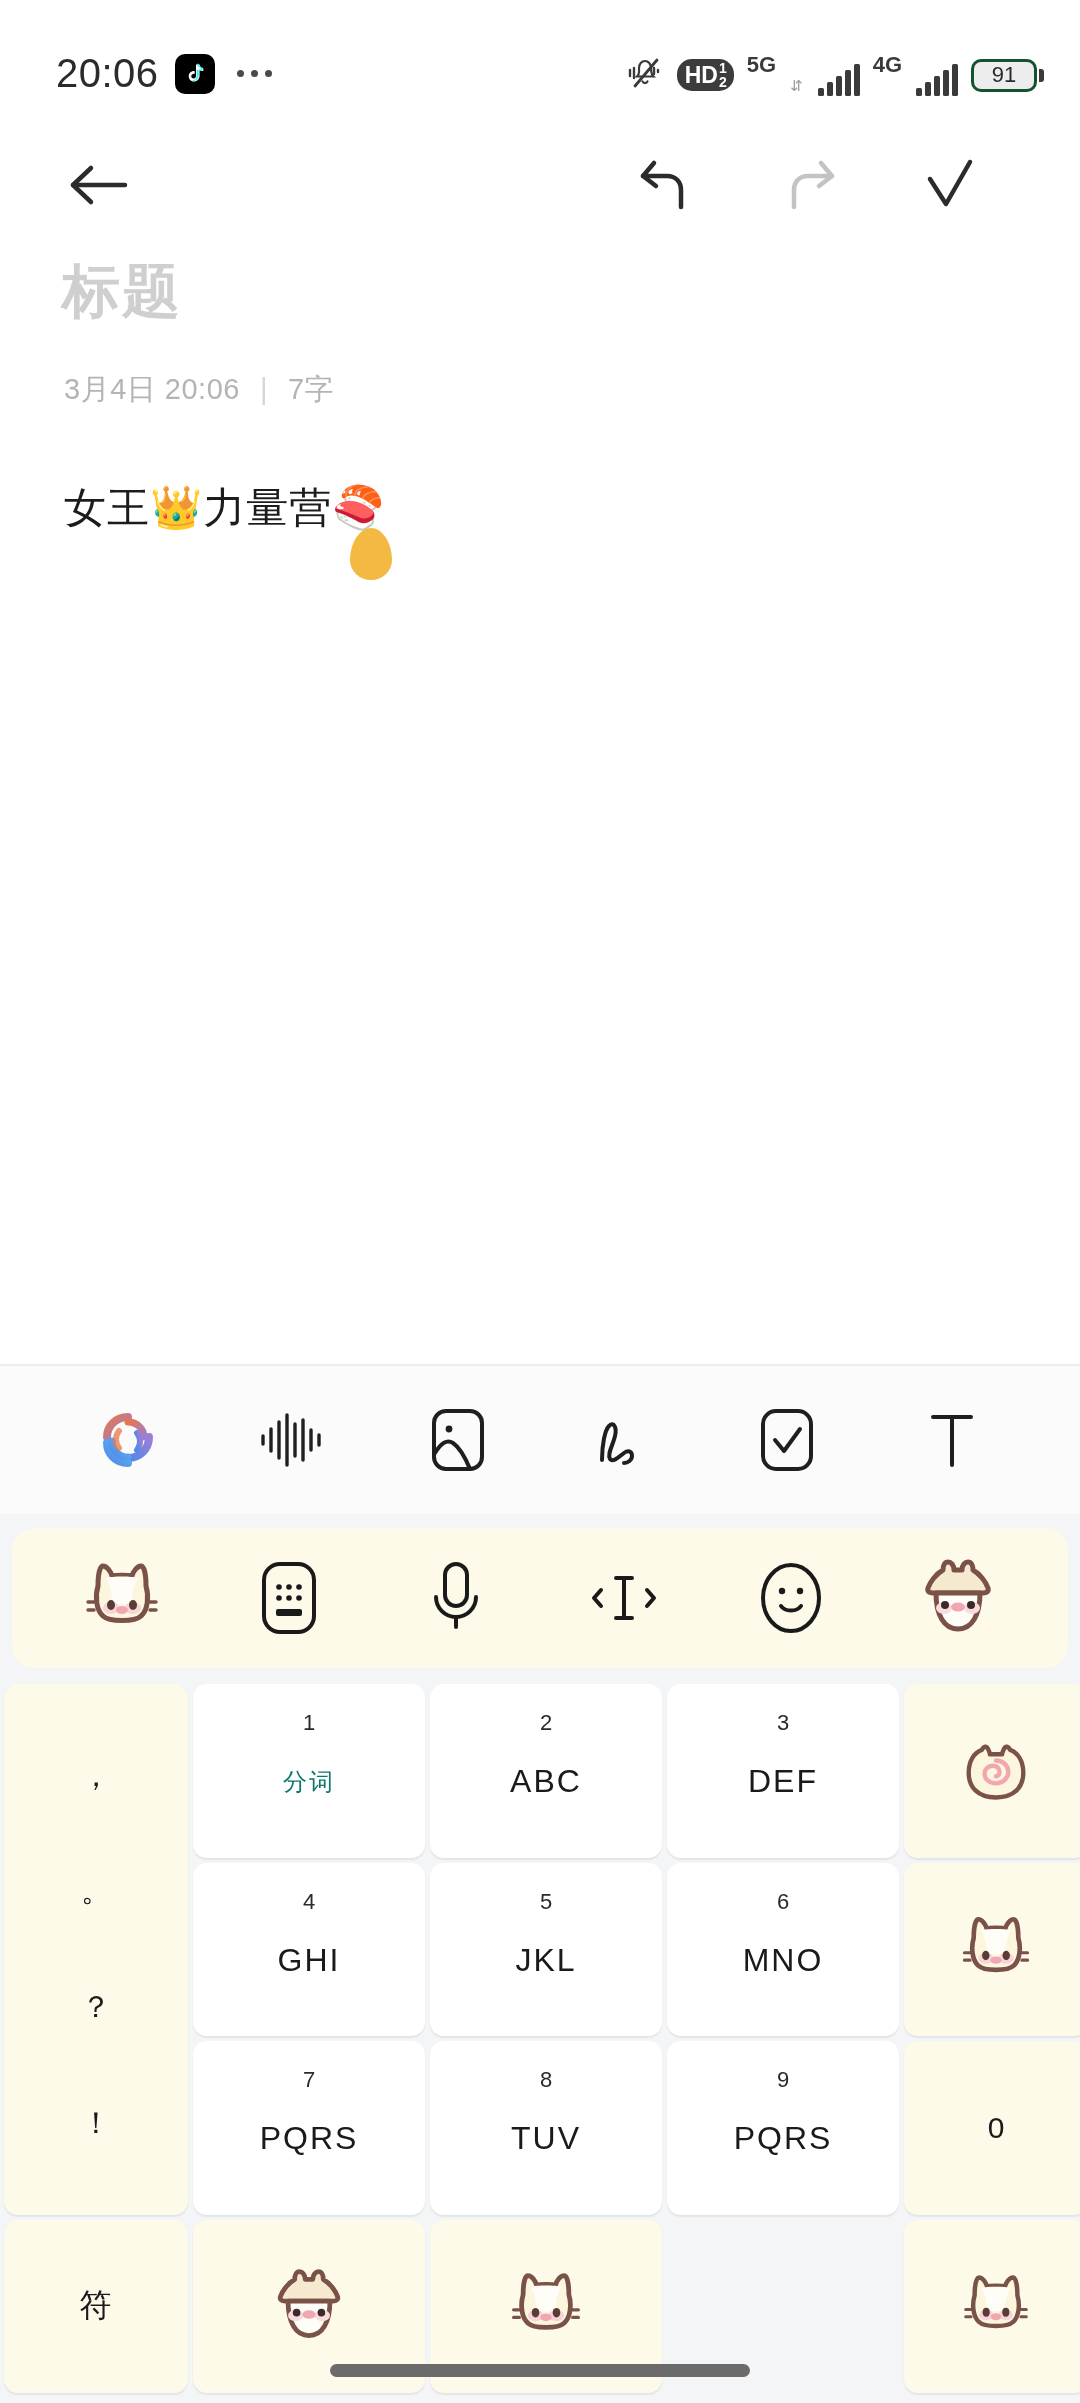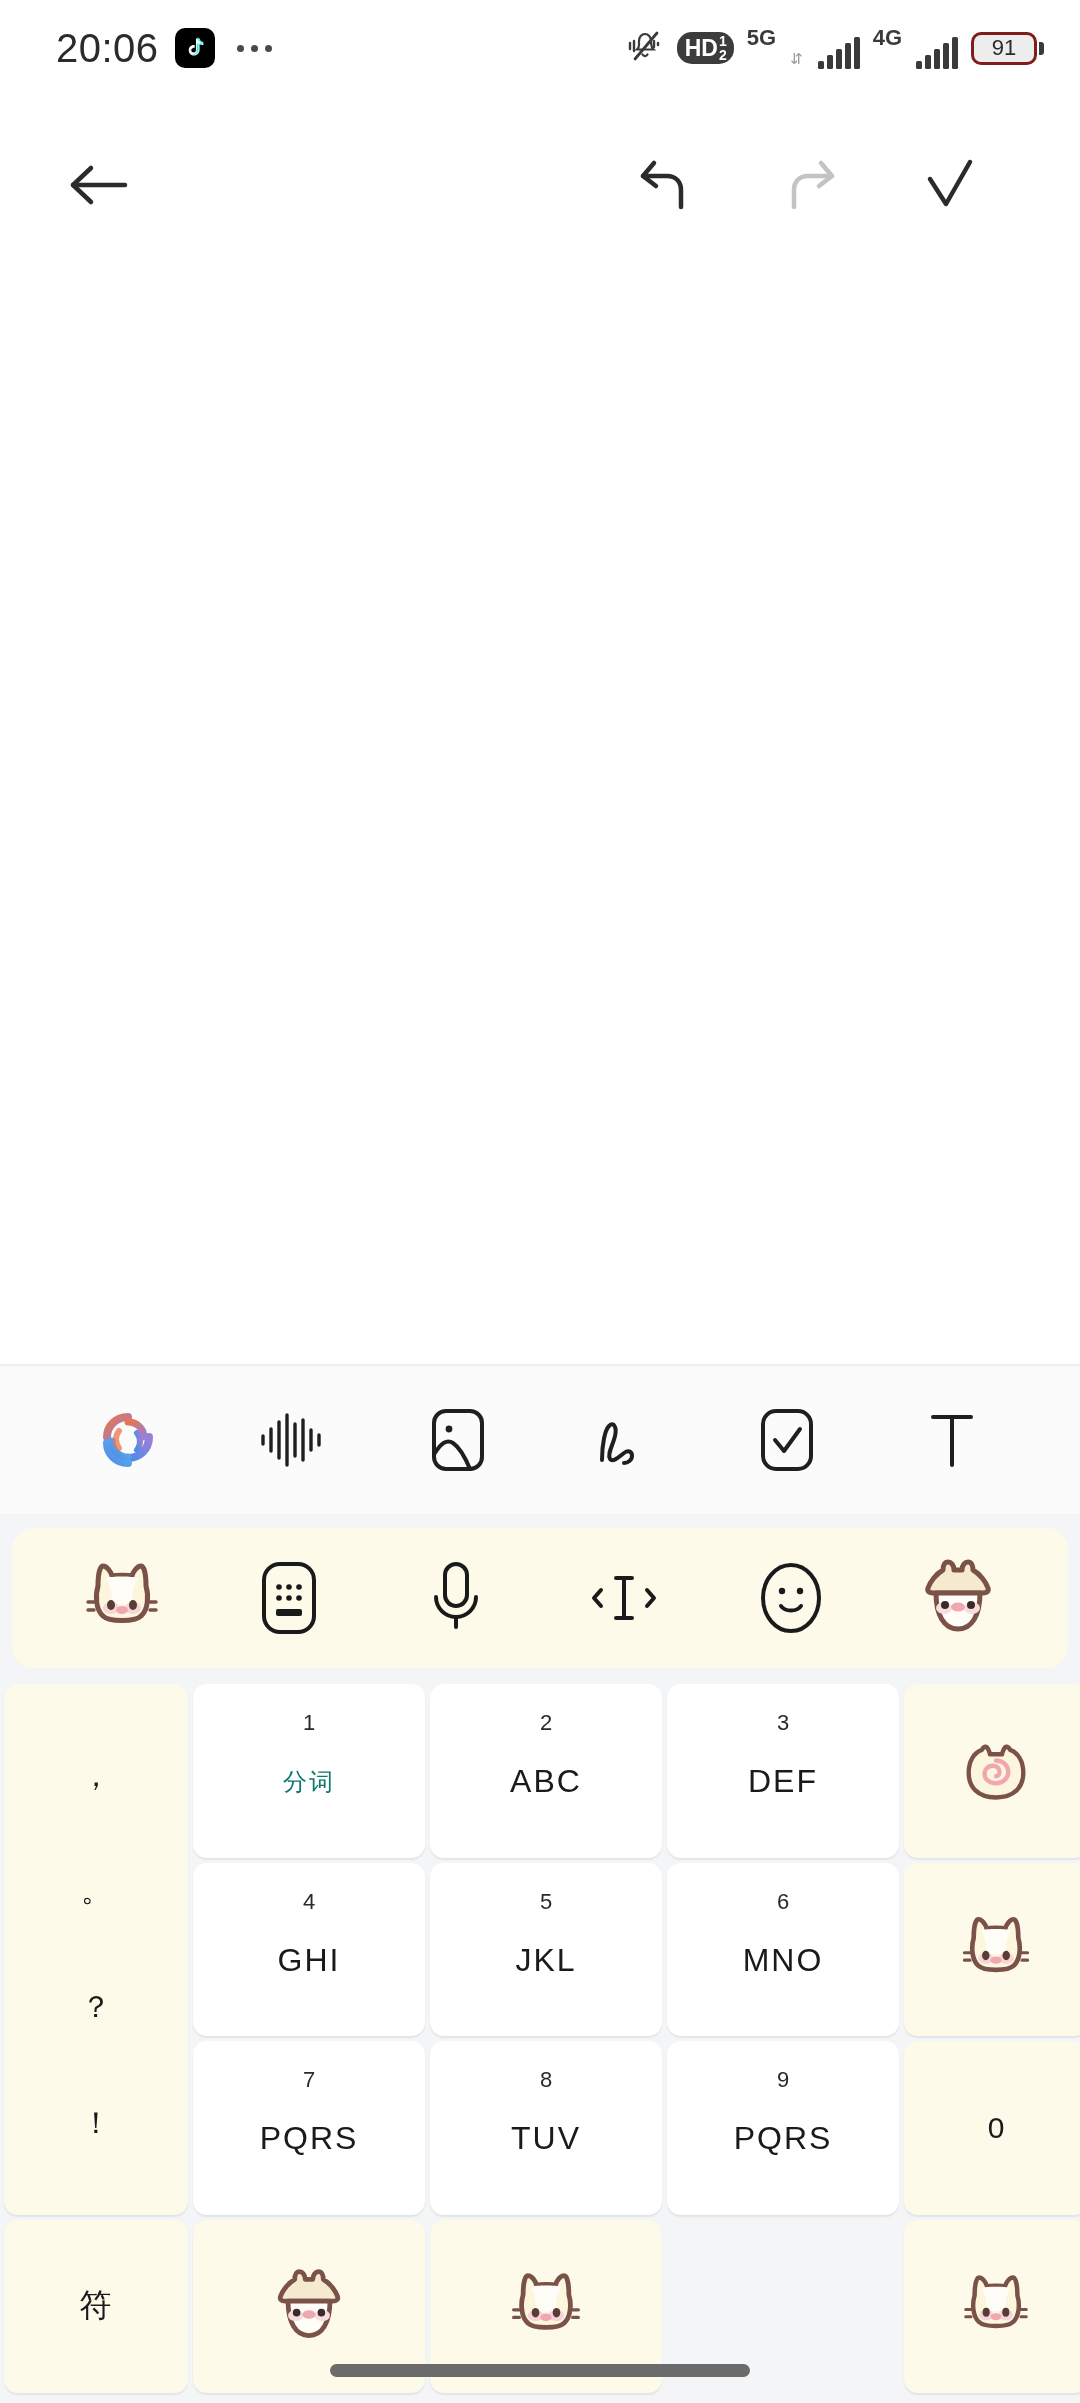--- a/index.html
+++ b/index.html
@@ -7,21 +7,21 @@
   body {
     font-family:"Liberation Sans","DejaVu Sans",sans-serif;
     background:#ffffff;
     -webkit-font-smoothing:antialiased;
   }
   .screen { position:relative; width:1080px; height:2403px; background:#ffffff; }
 
   
   .statusbar {
     position:absolute; top:0; left:0; width:1080px; height:96px;
-    display:flex; align-items:center; justify-content:space-between;
+    display:flex; align-items:flex-end; justify-content:space-between;
     padding:0 36px 0 56px;
   }
   .sb-left { display:flex; align-items:center; gap:16px; }
   .sb-time { font-size:40px; color:#2b2b2b; letter-spacing:.5px; font-weight:400; }
   .tiktok-badge {
     width:40px; height:40px; border-radius:10px; background:#000;
     display:flex; align-items:center; justify-content:center;
     position:relative;
   }
   .sb-dots { display:flex; gap:7px; align-items:center; margin-left:6px; }
@@ -41,21 +41,21 @@
   .bars i:nth-child(1){ height:8px; }
   .bars i:nth-child(2){ height:14px; }
   .bars i:nth-child(3){ height:20px; }
   .bars i:nth-child(4){ height:26px; }
   .bars i:nth-child(5){ height:32px; }
   .updown { font-size:15px; color:#9a9a9a; margin-right:1px; margin-bottom:1px; }
   .batt {
     display:flex; align-items:center;
   }
   .batt-body {
-    border:3px solid #7f1d1d; border-radius:10px; width:66px; height:33px;
+    border:3px solid #14532d; border-radius:10px; width:66px; height:33px;
     display:flex; align-items:center; justify-content:center;
     background:#ededed;
   }
   .batt-num { font-size:22px; color:#2b2b2b; font-weight:400; line-height:1; }
   .batt-tip { width:5px; height:13px; background:#3a3a3a; border-radius:0 3px 3px 0; margin-left:2px; }
 
   
   .appbar {
     position:absolute; top:130px; left:0; width:1080px; height:110px;
   }
@@ -240,20 +240,32 @@
     </div>
     <div class="icon-btn done-btn">
       <svg width="58" height="56" viewBox="0 0 58 56">
         <g stroke="#2b2b2b" stroke-width="4.5" fill="none" stroke-linecap="round" stroke-linejoin="round">
           <path d="M9 22l16 25L49 5"></path>
         </g>
       </svg>
     </div>
   </div>
 
+  <div class="note">
+    <div class="note-title">标题</div>
+    <div class="note-meta">
+      <span>3月4日 20:06</span>
+      <span class="meta-sep">|</span>
+      <span>7字</span>
+    </div>
+    <div class="note-body">
+      <span>女王👑力量营🍣</span>
+      <span class="drop"></span>
+    </div>
+  </div>
 
   <div class="divider"></div>
 
   <div class="tools">
     <div class="tool">
       <svg width="70" height="70" viewBox="0 0 70 70">
         <defs>
           <linearGradient id="g1" x1="0" y1="0" x2="1" y2="1">
             <stop offset="0%" stop-color="#e8764a"></stop>
               <stop offset="100%" stop-color="#9a7fd6"></stop>

